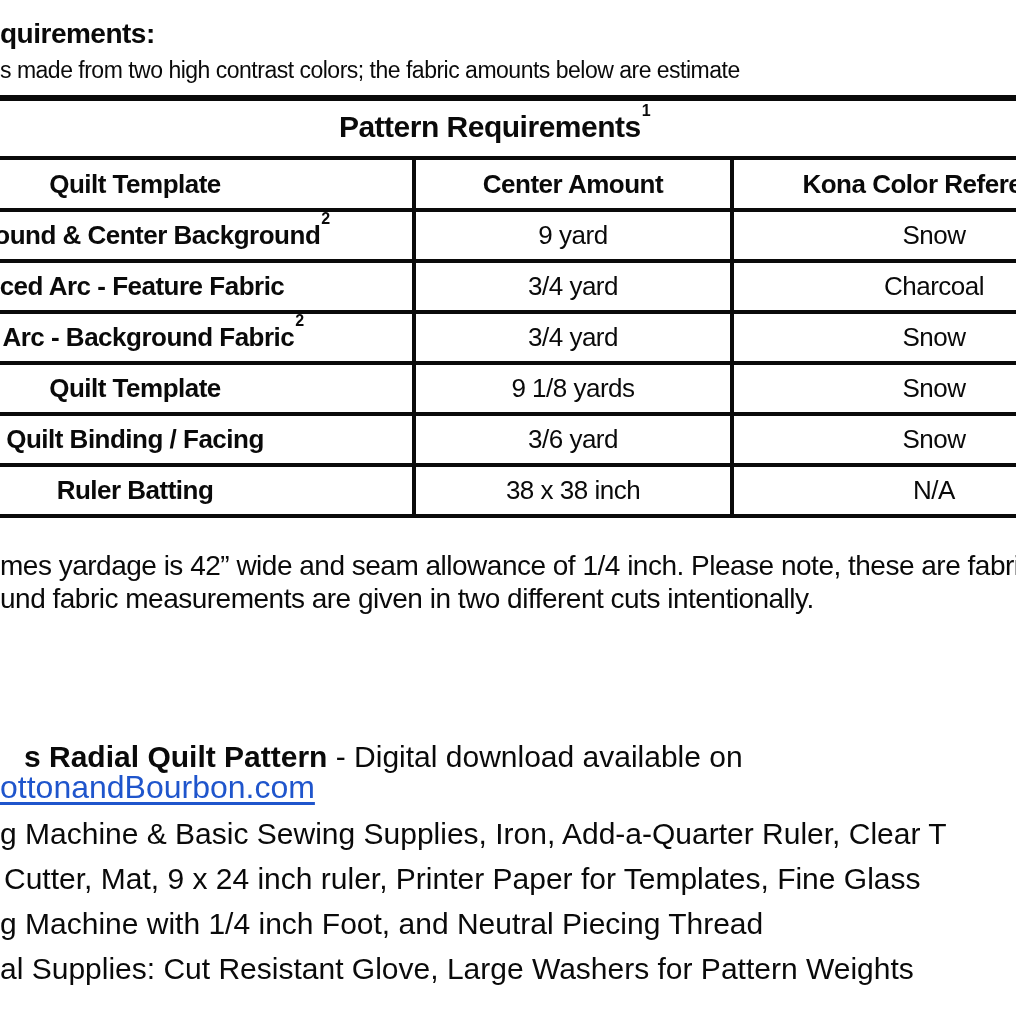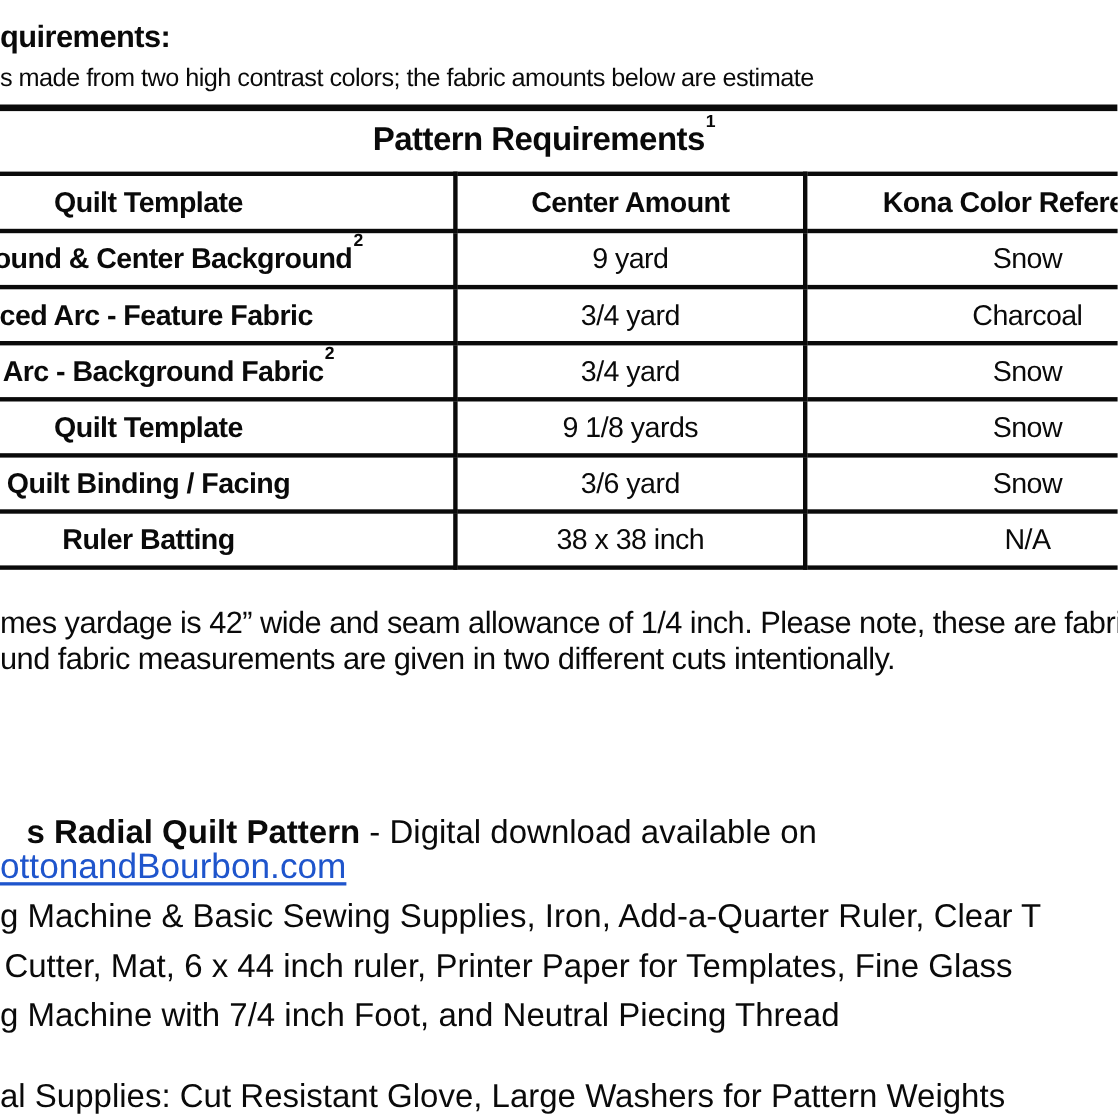--- a/index.html
+++ b/index.html
@@ -60,21 +60,21 @@
     font-size:28px; line-height:33px;
   }
 
   
   .bline { position:absolute; left:0; font-size:30px; white-space:nowrap; letter-spacing:0; }
   .b1 { top:740px;margin-left:24px; }
   .b2 { top:769px; }
   .b3 { top:817px; }
   .b4 { top:862px; left:4px; }
   .b5 { top:907px; }
-  .b6 { top:952px;margin-top:28px; }
+  .b6 { top:952px; }
   .bold { font-weight:bold; }
   a.site-link {
     font-size:32px;
     color:#1f55cc;
     text-decoration:underline;
     text-decoration-thickness:3px;
     text-underline-offset:4px;
   }
 </style>
 </head>
@@ -132,15 +132,15 @@
   </table>
 
 <div class="footnotes doc-text">
   <div class="nowrap">mes yardage is 42” wide and seam allowance of 1/4 inch. Please note, these are fabric estima</div>
   <div class="nowrap">und fabric measurements are given in two different cuts intentionally.</div>
 </div>
 
 <div class="bline b1"><span class="bold">s Radial Quilt Pattern</span><span> - Digital download available on</span></div>
 <div class="bline b2"><a href="#" class="site-link">ottonandBourbon.com</a></div>
 <div class="bline b3">g Machine &amp; Basic Sewing Supplies, Iron, Add-a-Quarter Ruler, Clear T</div>
-<div class="bline b4">Cutter, Mat, 6 x 44 inch ruler, Printer Paper for Templates, Fine Glass</div>
-<div class="bline b5">g Machine with 7/4 inch Foot, and Neutral Piecing Thread</div>
+<div class="bline b4">Cutter, Mat, 9 x 24 inch ruler, Printer Paper for Templates, Fine Glass</div>
+<div class="bline b5">g Machine with 1/4 inch Foot, and Neutral Piecing Thread</div>
 <div class="bline b6">al Supplies: Cut Resistant Glove, Large Washers for Pattern Weights</div>
 
 </body></html>

